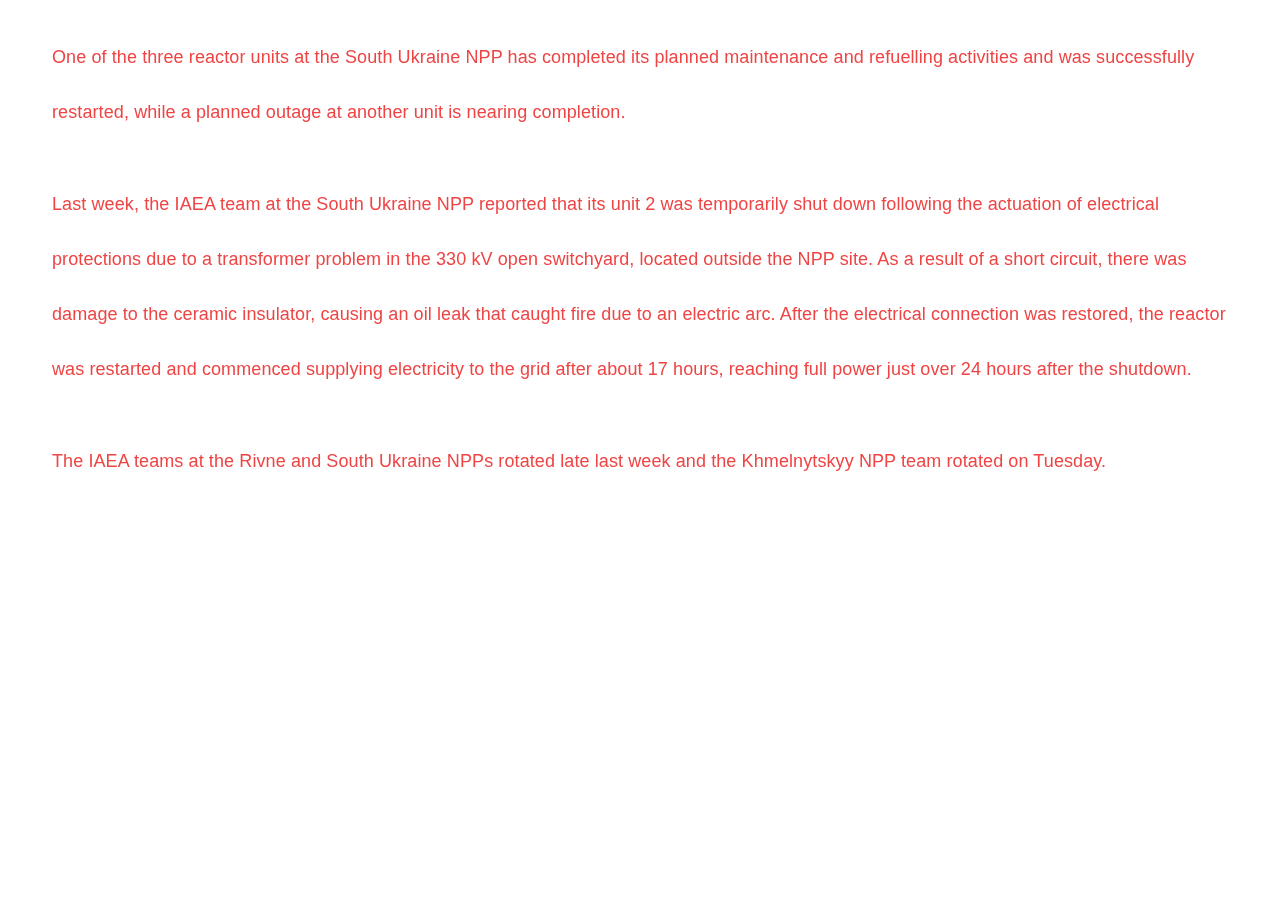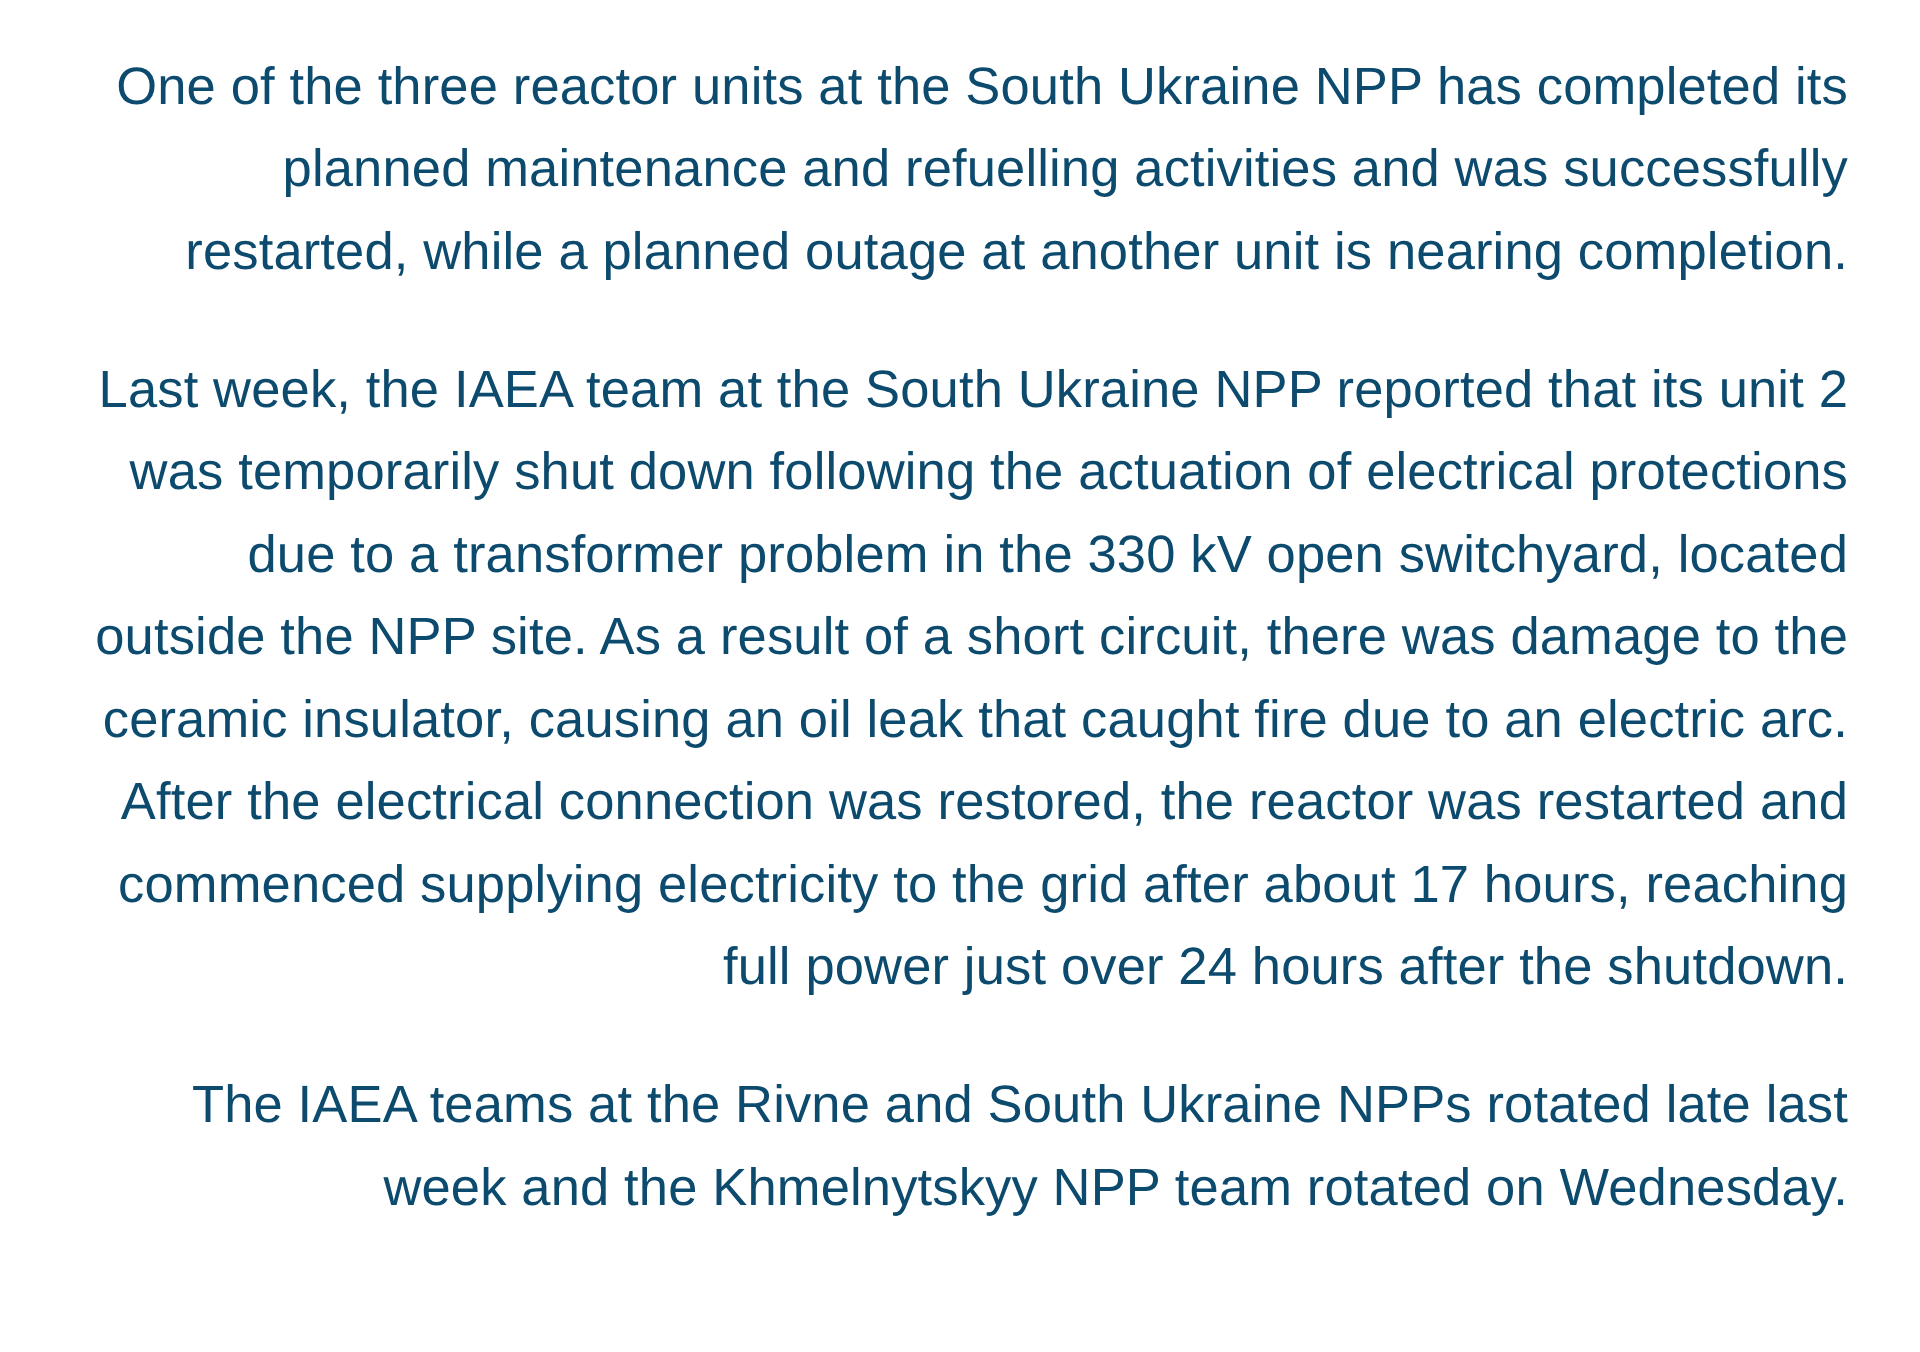--- a/index.html
+++ b/index.html
@@ -12,33 +12,32 @@
     height: 901px;
     font-family: "Liberation Sans", sans-serif;
     color: #30373d;
     overflow: hidden;
   }
   .article {
     padding: 30px 48px 0 52px;
     box-sizing: border-box;
   }
   .paragraph {
-    font-size: 35px;
+    font-size: 18px;
     line-height: 55px;
-    color: #0c4a6e;
+    color: #ef4444;
     margin: 0 0 37px 0;
     letter-spacing: 0.1px;
     font-weight: 400;
     max-width: 1185px;
-    text-align: right;
   }
   .paragraph:last-child {
     margin-bottom: 0;
   }
 </style>
 </head>
 <body>
 
 <div class="article">
   <p class="paragraph">One of the three reactor units at the South Ukraine NPP has completed its planned maintenance and refuelling activities and was successfully restarted, while a planned outage at another unit is nearing completion.</p>
   <p class="paragraph">Last week, the IAEA team at the South Ukraine NPP reported that its unit 2 was temporarily shut down following the actuation of electrical protections due to a transformer problem in the 330 kV open switchyard, located outside the NPP site. As a result of a short circuit, there was damage to the ceramic insulator, causing an oil leak that caught fire due to an electric arc. After the electrical connection was restored, the reactor was restarted and commenced supplying electricity to the grid after about 17 hours, reaching full power just over 24 hours after the shutdown.</p>
-  <p class="paragraph">The IAEA teams at the Rivne and South Ukraine NPPs rotated late last week and the Khmelnytskyy NPP team rotated on Wednesday.</p>
+  <p class="paragraph">The IAEA teams at the Rivne and South Ukraine NPPs rotated late last week and the Khmelnytskyy NPP team rotated on Tuesday.</p>
 </div>
 
 </body></html>

